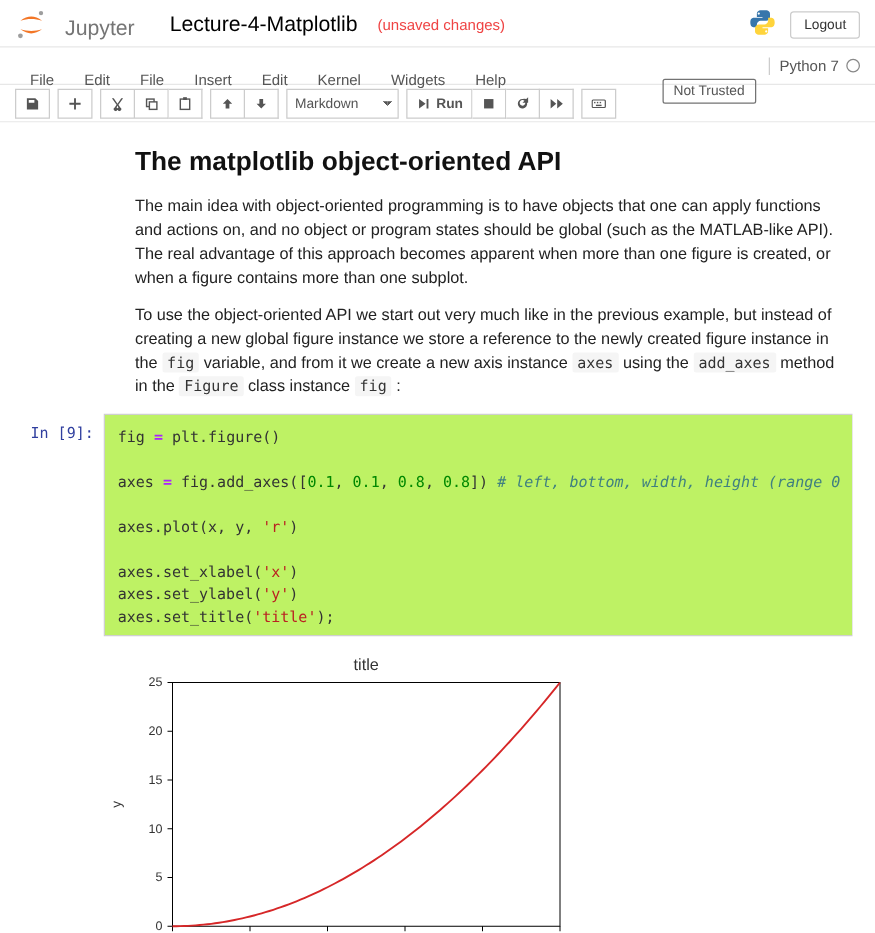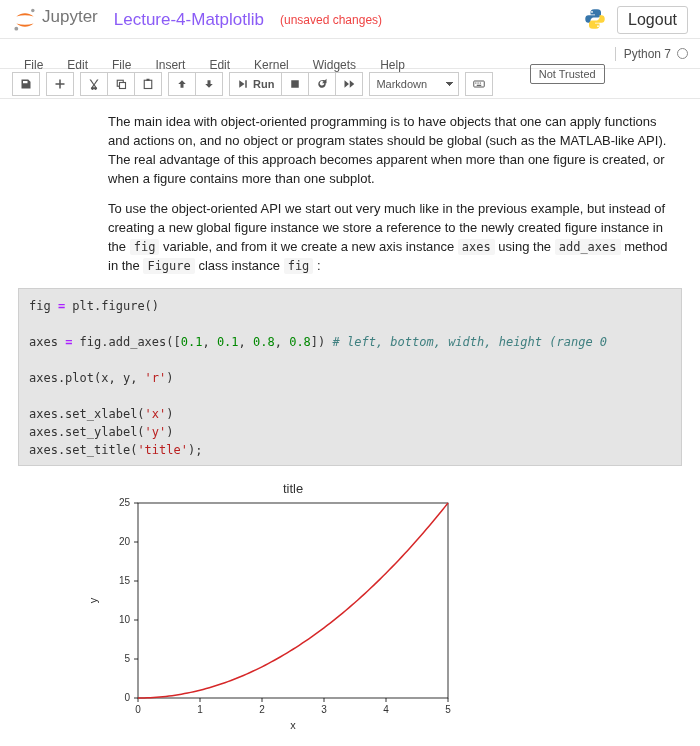--- a/index.html
+++ b/index.html
@@ -1,26 +1,26 @@
 <!DOCTYPE html>
 <html><head>
 <meta charset="utf-8">
 <style>
   * { box-sizing: border-box; margin: 0; padding: 0; }
   body { font-family: "Helvetica Neue", Helvetica, Arial, sans-serif; font-size: 13px; color: #333; background: #fff; width: 700px; }
   
   .header { display: flex; align-items: center; padding: 6px 12px 4px 12px; border-bottom: 1px solid #e7e7e7; }
-  .logo { display: flex; align-items: flex-start; gap: 4px; margin-right: 16px; }
+  .logo { display: flex; align-items: flex-end; gap: 14px; margin-right: 28px; }
   .logo svg { width: 26px; height: 26px; }
   .logo-text { font-size: 17px; color: #757575; font-weight: 400; }
-  .nb-name { font-size: 17px; color: #8b5cf6; font-weight: 400; }
+  .nb-name { font-size: 17px; color: #000000; font-weight: 400; }
   .save-status { font-size: 12px; color: #ef4444; margin-left: 16px; }
   .header-spacer { flex: 1; }
   .py-logo svg { width: 24px; height: 24px; margin-right: 10px; }
-  .logout-btn { border: 1px solid #ccc; background: #fff; padding: 4px 10px; border-radius: 3px; font-size: 16px; color: #333; cursor: pointer; }
+  .logout-btn { border: 1px solid #ccc; background: #fff; padding: 4px 10px; border-radius: 3px; font-size: 11px; color: #333; cursor: pointer; }
   
   .menubar { display: flex; align-items: center; padding: 0 12px; border-bottom: 1px solid #e7e7e7; height: 30px; }
   .menu-item { padding: 6px 12px; font-size: 12px; color: #555; cursor: pointer; margin-top: 23px; }
   .trust { border: 1px solid #737373; padding: 3px 8px; border-radius: 2px; font-size: 11px; color: #555; margin-left: auto; cursor: pointer; margin-top: 40px; }
   .kernel-ind { font-size: 12px; color: #555; margin-left: 10px; padding-left: 8px; border-left: 1px solid #ccc; display: flex; align-items: center; gap: 6px; }
   .kernel-circle { width: 11px; height: 11px; border: 1px solid #888; border-radius: 50%; display: inline-block; }
   
   .toolbar { display: flex; align-items: center; padding: 3px 12px; border-bottom: 1px solid #e7e7e7; gap: 0; height: 30px; }
   .tb-group { display: flex; margin-right: 6px; }
   .tb-btn { border: 1px solid #ccc; background: #fff; padding: 3px 7px; height: 24px; min-width: 26px; font-size: 11px; color: #555; cursor: pointer; display: flex; align-items: center; justify-content: center; }
@@ -29,21 +29,21 @@
   .run-btn { gap: 4px; font-weight: bold; }
   .celltype { border: 1px solid #ccc; height: 24px; font-size: 11px; padding: 0 20px 0 6px; background: #fff; color: #555; appearance: none; -webkit-appearance: none; background-image: linear-gradient(45deg, transparent 50%, #555 50%), linear-gradient(135deg, #555 50%, transparent 50%); background-position: right 8px center, right 4px center; background-size: 4px 4px, 4px 4px; background-repeat: no-repeat; width: 90px; }
   
   .notebook { padding: 14px 18px; background: #fff; }
   .cell { margin: 0 auto 8px auto; max-width: 670px; }
   .rendered h2 { font-size: 21px; font-weight: bold; margin: 6px 0 14px 0; color: #111; }
   .rendered p { font-size: 13px; line-height: 1.45; color: #222; margin-bottom: 12px; }
   .rendered code { background: #f5f5f5; padding: 1px 4px; border-radius: 2px; font-family: Menlo, Monaco, Consolas, monospace; font-size: 12px; color: #333; }
   .code-cell { display: flex; }
   .prompt { width: 65px; text-align: right; padding: 8px 8px 0 0; font-family: Menlo, Monaco, Consolas, monospace; font-size: 12px; color: #303F9F; flex-shrink: 0; }
-  .input-area { flex: 1; background: #e5e5e5; border: 1px solid #cfcfcf; padding: 8px 10px 6px 10px; font-family: Menlo, Monaco, Consolas, monospace; font-size: 12px; line-height: 1.5; white-space: pre; overflow-x: auto; position: relative; }
+  .input-area { flex: 1; background: #bef264; border: 1px solid #cfcfcf; padding: 8px 10px 6px 10px; font-family: Menlo, Monaco, Consolas, monospace; font-size: 12px; line-height: 1.5; white-space: pre; overflow-x: auto; position: relative; }
   .input-area::-webkit-scrollbar { height: 10px; }
   .input-area::-webkit-scrollbar-track { background: #eee; }
   .input-area::-webkit-scrollbar-thumb { background: #bbb; }
   .tok-op { color: #AA22FF; font-weight: bold; }
   .tok-num { color: #008800; }
   .tok-str { color: #BA2121; }
   .tok-com { color: #408080; font-style: italic; }
   .output-area { display: flex; margin-top: 4px; }
   .output-plot { flex: 1; padding: 4px 0 0 0; }
 </style>
@@ -130,67 +130,69 @@
           <path d="M8 3l5 5H10v5H6V8H3l5-5z" fill="#555"></path>
         </svg>
       </button>
     <button class="tb-btn">
         <svg viewBox="0 0 16 16">
           <path d="M8 13l-5-5h3V3h4v5h3l-5 5z" fill="#555"></path>
         </svg>
       </button>
   </div>
   <div class="tb-group">
-    <button class="tb-btn run-btn">
-        <svg viewBox="0 0 16 16">
-          <path d="M3 3l7 5-7 5V3zM11 3h2v10h-2V3z" fill="#555"></path>
-        </svg>
-        <span>Run</span>
-      </button>
-    <button class="tb-btn">
-        <svg viewBox="0 0 16 16">
-          <rect x="3" y="3" width="10" height="10" fill="#555"></rect>
-        </svg>
-      </button>
-    <button class="tb-btn">
-        <svg viewBox="0 0 16 16">
-          <path d="M8 3a5 5 0 104.9 4H11a3 3 0 11-.9-2.1L8 7h6V1l-2 2A5 5 0 008 3z" fill="#555"></path>
-        </svg>
-      </button>
-    <button class="tb-btn">
-        <svg viewBox="0 0 16 16">
-          <path d="M2 3l6 5-6 5V3zm7 0l6 5-6 5V3z" fill="#555"></path>
-        </svg>
-      </button>
-  </div>
-  <div class="tb-group">
     <select class="celltype">
       <option>Markdown</option>
     </select>
+  </div>
+  <div class="tb-group">
+    <button class="tb-btn run-btn">
+        <svg viewBox="0 0 16 16">
+          <path d="M3 3l7 5-7 5V3zM11 3h2v10h-2V3z" fill="#555"></path>
+        </svg>
+        <span>Run</span>
+      </button>
+    <button class="tb-btn">
+        <svg viewBox="0 0 16 16">
+          <rect x="3" y="3" width="10" height="10" fill="#555"></rect>
+        </svg>
+      </button>
+    <button class="tb-btn">
+        <svg viewBox="0 0 16 16">
+          <path d="M8 3a5 5 0 104.9 4H11a3 3 0 11-.9-2.1L8 7h6V1l-2 2A5 5 0 008 3z" fill="#555"></path>
+        </svg>
+      </button>
+    <button class="tb-btn">
+        <svg viewBox="0 0 16 16">
+          <path d="M2 3l6 5-6 5V3zm7 0l6 5-6 5V3z" fill="#555"></path>
+        </svg>
+      </button>
   </div>
   <div class="tb-group">
     <button class="tb-btn">
         <svg viewBox="0 0 16 16">
           <rect x="1" y="4" width="14" height="8" rx="1" fill="none" stroke="#555" stroke-width="1.3"></rect>
           <rect x="3" y="6" width="1.5" height="1.5" fill="#555"></rect>
           <rect x="6" y="6" width="1.5" height="1.5" fill="#555"></rect>
           <rect x="9" y="6" width="1.5" height="1.5" fill="#555"></rect>
           <rect x="5" y="9" width="6" height="1.5" fill="#555"></rect>
         </svg>
       </button>
   </div>
 </div>
 
 <div class="notebook">
   <div class="cell rendered" style="padding-left:90px; padding-right:10px;">
+    <h2>The matplotlib object-oriented API</h2>
     <p>The main idea with object-oriented programming is to have objects that one can apply functions and actions on, and no object or program states should be global (such as the MATLAB-like API). The real advantage of this approach becomes apparent when more than one figure is created, or when a figure contains more than one subplot.</p>
     <p><span>To use the object-oriented API we start out very much like in the previous example, but instead of creating a new global figure instance we store a reference to the newly created figure instance in the </span><code>fig</code><span> variable, and from it we create a new axis instance </span><code>axes</code><span> using the </span><code>add_axes</code><span> method in the </span><code>Figure</code><span> class instance </span><code>fig</code><span> :</span></p>
   </div>
 
   <div class="cell code-cell">
+    <div class="prompt">In [9]:</div>
     <div class="input-area"><span>fig </span><span class="tok-op">=</span><span> plt.figure()</span>
 
 <span>axes </span><span class="tok-op">=</span><span> fig.add_axes([</span><span class="tok-num">0.1</span>, <span class="tok-num">0.1</span>, <span class="tok-num">0.8</span>, <span class="tok-num">0.8</span><span>]) </span><span class="tok-com"># left, bottom, width, height (range 0</span>
 
 <span>axes.plot(x, y, </span><span class="tok-str">'r'</span><span>)</span>
 
 <span>axes.set_xlabel(</span><span class="tok-str">'x'</span><span>)</span>
 <span>axes.set_ylabel(</span><span class="tok-str">'y'</span><span>)</span>
 <span>axes.set_title(</span><span class="tok-str">'title'</span><span>);</span></div>
   </div>

